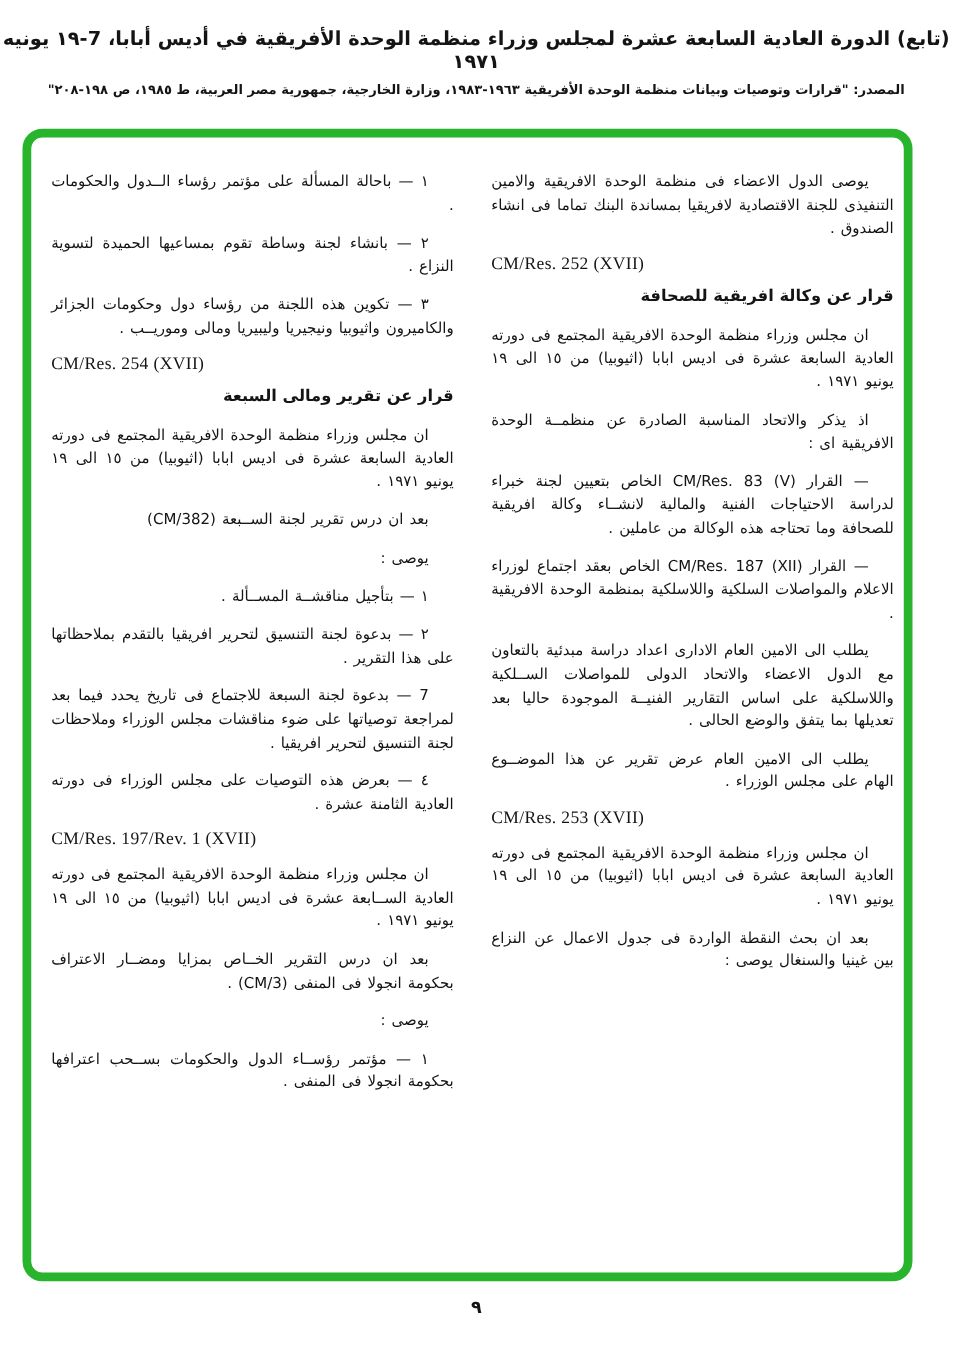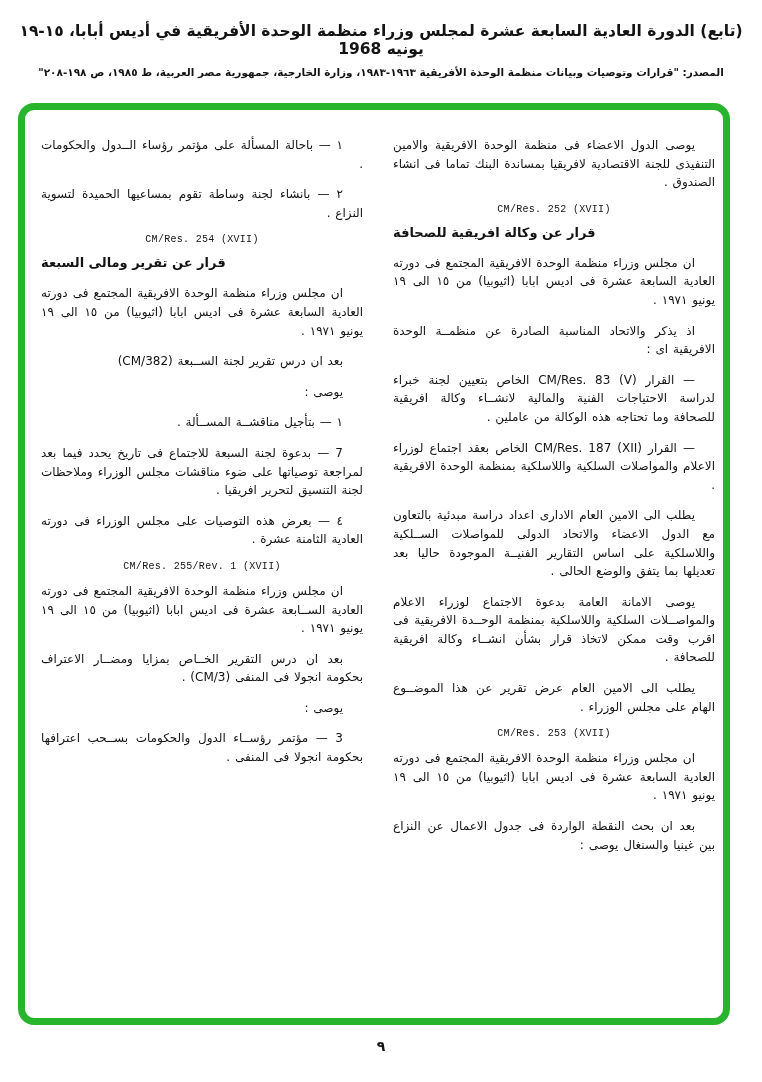--- a/index.html
+++ b/index.html
@@ -15,76 +15,77 @@
     border:7px solid #28b42d;border-radius:16px;box-sizing:border-box;
     padding:26px 8px 14px 16px;overflow:hidden;background:#fff;
   }
   .cols{display:flex;direction:rtl;gap:30px;align-items:flex-start;}
   .col{flex:1;direction:rtl;min-width:0;}
   .p{
     font-size:12px;line-height:1.55;text-align:justify;text-indent:20px;
     margin:0 0 12px 0;word-spacing:1px;
   }
   .ref{
-    direction:ltr;text-align:center;font-family:Liberation Mono, monospace;
-    font-size:10px;margin:6px 0 10px 0;letter-spacing:.3px;
+    direction:ltr;text-align:left;font-family:Liberation Serif, serif;
+    font-size:14px;margin:6px 0 10px 0;letter-spacing:.3px;
   }
   .h{
-    text-align:left;font-weight:bold;font-size:13px;margin:2px 0 14px 0;
+    text-align:right;font-weight:bold;font-size:13px;margin:2px 0 14px 0;
   }
   .pagenum{
     position:absolute;left:0;top:1038px;width:762px;text-align:center;
     font-size:14px;font-weight:bold;
   }
 </style>
 </head>
 <body>
 
 <div class="page">
 
   <div class="header">
-    <div class="header-title">(تابع) الدورة العادية السابعة عشرة لمجلس وزراء منظمة الوحدة الأفريقية في أديس أبابا، ١٥-١٩ يونيه 1968</div>
+    <div class="header-title">(تابع) الدورة العادية السابعة عشرة لمجلس وزراء منظمة الوحدة الأفريقية في أديس أبابا، 7-١٩ يونيه ١٩٧١</div>
     <div class="header-source">المصدر: "قرارات وتوصيات وبيانات منظمة الوحدة الأفريقية ١٩٦٣-١٩٨٣، وزارة الخارجية، جمهورية مصر العربية، ط ١٩٨٥، ص ١٩٨-٢٠٨"</div>
   </div>
 
   <div class="frame">
     <div class="cols">
 
       <div class="col">
         <p class="p">يوصى الدول الاعضاء فى منظمة الوحدة الافريقية والامين التنفيذى للجنة الاقتصادية لافريقيا بمساندة البنك تماما فى انشاء الصندوق .</p>
         <div class="ref">CM/Res. 252 (XVII)</div>
         <div class="h">قرار عن وكالة افريقية للصحافة</div>
         <p class="p">ان مجلس وزراء منظمة الوحدة الافريقية المجتمع فى دورته العادية السابعة عشرة فى اديس ابابا (اثيوبيا) من ١٥ الى ١٩ يونيو ١٩٧١ .</p>
         <p class="p">اذ يذكر والاتحاد المناسبة الصادرة عن منظمــة الوحدة الافريقية اى :</p>
         <p class="p">— القرار CM/Res. 83 (V) الخاص بتعيين لجنة خبراء لدراسة الاحتياجات الفنية والمالية لانشــاء وكالة افريقية للصحافة وما تحتاجه هذه الوكالة من عاملين .</p>
         <p class="p">— القرار CM/Res. 187 (XII) الخاص بعقد اجتماع لوزراء الاعلام والمواصلات السلكية واللاسلكية بمنظمة الوحدة الافريقية .</p>
         <p class="p">يطلب الى الامين العام الادارى اعداد دراسة مبدئية بالتعاون مع الدول الاعضاء والاتحاد الدولى للمواصلات الســلكية واللاسلكية على اساس التقارير الفنيــة الموجودة حاليا بعد تعديلها بما يتفق والوضع الحالى .</p>
-        <p class="p">يوصى الامانة العامة بدعوة الاجتماع لوزراء الاعلام والمواصــلات السلكية واللاسلكية بمنظمة الوحــدة الافريقية فى اقرب وقت ممكن لاتخاذ قرار بشأن انشــاء وكالة افريقية للصحافة .</p>
         <p class="p">يطلب الى الامين العام عرض تقرير عن هذا الموضــوع الهام على مجلس الوزراء .</p>
         <div class="ref">CM/Res. 253 (XVII)</div>
         <p class="p">ان مجلس وزراء منظمة الوحدة الافريقية المجتمع فى دورته العادية السابعة عشرة فى اديس ابابا (اثيوبيا) من ١٥ الى ١٩ يونيو ١٩٧١ .</p>
         <p class="p">بعد ان بحث النقطة الواردة فى جدول الاعمال عن النزاع بين غينيا والسنغال يوصى :</p>
       </div>
 
       <div class="col">
         <p class="p">١ — باحالة المسألة على مؤتمر رؤساء الــدول والحكومات .</p>
         <p class="p">٢ — بانشاء لجنة وساطة تقوم بمساعيها الحميدة لتسوية النزاع .</p>
+        <p class="p">٣ — تكوين هذه اللجنة من رؤساء دول وحكومات الجزائر والكاميرون واثيوبيا ونيجيريا وليبيريا ومالى وموريــب .</p>
         <div class="ref">CM/Res. 254 (XVII)</div>
         <div class="h">قرار عن تقرير ومالى السبعة</div>
         <p class="p">ان مجلس وزراء منظمة الوحدة الافريقية المجتمع فى دورته العادية السابعة عشرة فى اديس ابابا (اثيوبيا) من ١٥ الى ١٩ يونيو ١٩٧١ .</p>
         <p class="p">بعد ان درس تقرير لجنة الســبعة (CM/382)</p>
         <p class="p">يوصى :</p>
         <p class="p">١ — بتأجيل مناقشــة المســألة .</p>
+        <p class="p">٢ — بدعوة لجنة التنسيق لتحرير افريقيا بالتقدم بملاحظاتها على هذا التقرير .</p>
         <p class="p">7 — بدعوة لجنة السبعة للاجتماع فى تاريخ يحدد فيما بعد لمراجعة توصياتها على ضوء مناقشات مجلس الوزراء وملاحظات لجنة التنسيق لتحرير افريقيا .</p>
         <p class="p">٤ — بعرض هذه التوصيات على مجلس الوزراء فى دورته العادية الثامنة عشرة .</p>
-        <div class="ref">CM/Res. 255/Rev. 1 (XVII)</div>
+        <div class="ref">CM/Res. 197/Rev. 1 (XVII)</div>
         <p class="p">ان مجلس وزراء منظمة الوحدة الافريقية المجتمع فى دورته العادية الســابعة عشرة فى اديس ابابا (اثيوبيا) من ١٥ الى ١٩ يونيو ١٩٧١ .</p>
         <p class="p">بعد ان درس التقرير الخــاص بمزايا ومضــار الاعتراف بحكومة انجولا فى المنفى (CM/3) .</p>
         <p class="p">يوصى :</p>
-        <p class="p">3 — مؤتمر رؤســاء الدول والحكومات بســحب اعترافها بحكومة انجولا فى المنفى .</p>
+        <p class="p">١ — مؤتمر رؤســاء الدول والحكومات بســحب اعترافها بحكومة انجولا فى المنفى .</p>
       </div>
 
     </div>
   </div>
 
   <div class="pagenum">٩</div>
 
 </div>
 
 </body></html>

